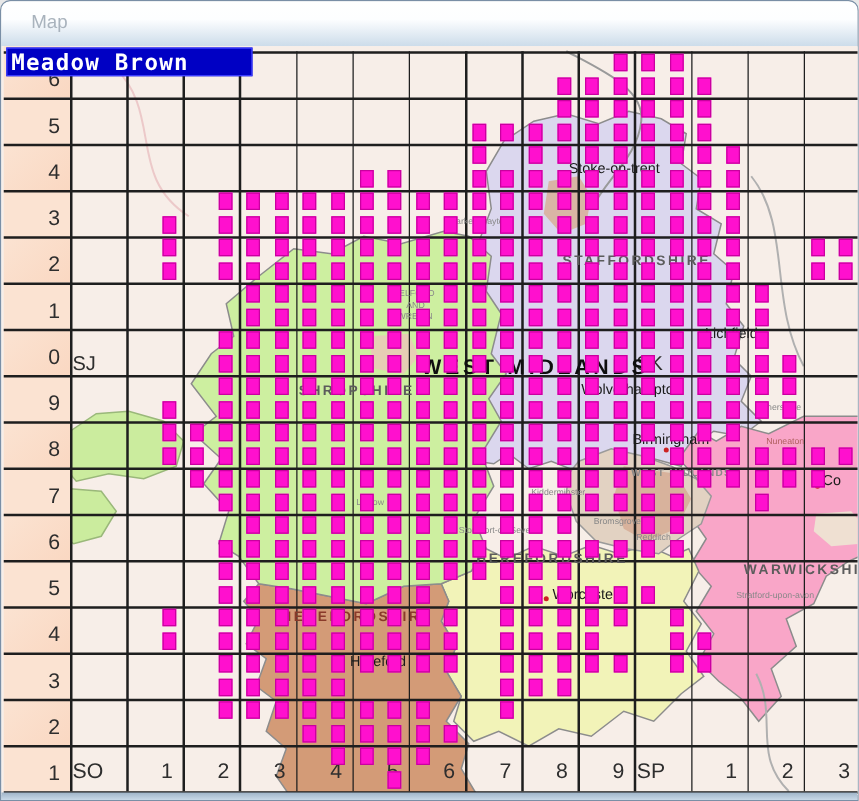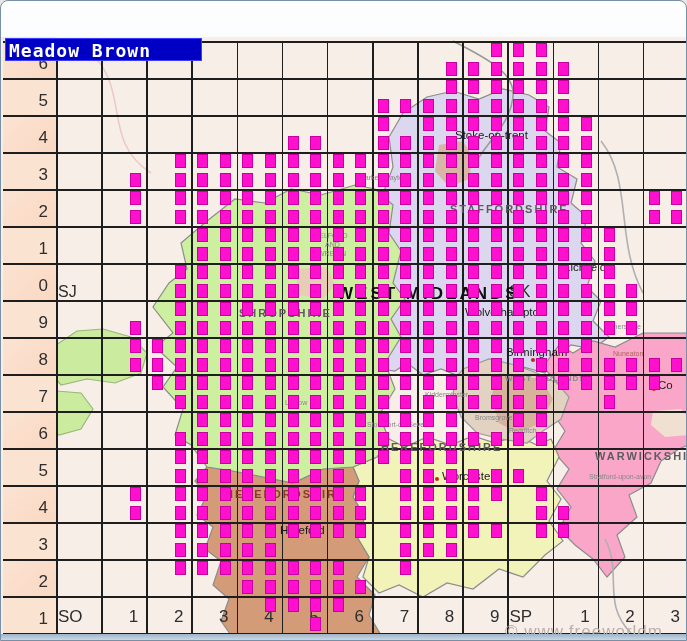--- a/index.html
+++ b/index.html
@@ -34,20 +34,23 @@
         color:#b9b1a8;letter-spacing:1px;}
   .record-mark{position:absolute;z-index:5;width:9px;height:12px;
         background:#ff10ce;border:1px solid #c9009f;}
   #bottom-strip{position:absolute;left:0;bottom:0;width:100%;height:6px;
         background:linear-gradient(#9fb4c8,#c9d9e8);z-index:7;}
 </style>
 </head>
 <body>
 
 <div id="window">
+  <div id="title-bar">
+    <span id="title-text">Map</span>
+  </div>
 
   <div id="map-area">
     <svg id="region-svg" width="687" height="599" viewBox="0 0 687 599">
         <polygon points="2,0 687,0 687,599 2,599" fill="#f7eee8" stroke="none" stroke-width="1.2"></polygon>
         <polygon points="380,332 380,162 392,130 388,100 402,76 426,60 452,54 478,62 502,52 528,58 548,70 544,94 560,106 556,130 576,142 570,166 586,180 580,206 594,224 586,250 600,264 592,284 608,300 592,312 570,308 552,320 544,336 522,330 502,338 480,330 460,340 440,332 422,338 406,326 394,334" fill="#dbd7ee" stroke="#8c8c8c" stroke-width="1.2"></polygon>
         <polygon points="687,296 642,296 614,310 592,304 572,316 558,308 542,330 562,352 550,374 564,394 552,414 568,432 556,452 570,470 558,492 574,508 592,522 606,540 624,520 616,498 636,480 628,458 650,446 660,424 678,412 687,408" fill="#f9a6c8" stroke="#8c8c8c" stroke-width="1.2"></polygon>
         <polygon points="352,430 376,420 388,402 404,410 426,400 450,408 472,399 494,406 516,399 536,408 550,402 558,420 546,444 560,462 548,484 562,504 544,518 522,540 498,532 472,552 446,546 422,560 398,548 378,556 362,540 368,520 356,500 364,480 352,460 358,444" fill="#f2f3b8" stroke="#8c8c8c" stroke-width="1.2"></polygon>
         <polygon points="206,430 232,434 262,440 292,446 322,432 352,430 358,444 352,460 364,480 356,500 368,520 356,540 374,558 368,578 380,598 366,616 352,632 288,632 282,614 264,620 250,600 234,604 220,584 228,562 212,548 220,524 204,512 212,490 196,478 206,458 194,444" fill="#d39b77" stroke="#8c8c8c" stroke-width="1.2"></polygon>
         <polygon points="206,184 234,162 264,166 290,152 320,158 354,148 374,152 392,168 388,196 400,214 392,246 404,262 390,282 400,300 384,326 394,352 378,378 388,402 376,420 352,430 322,432 292,446 262,440 232,434 206,430 190,408 174,398 182,372 162,350 176,330 154,310 172,296 152,270 168,246 186,232 180,206" fill="#cdefa0" stroke="#8c8c8c" stroke-width="1.2"></polygon>
         <polygon points="55,308 76,294 102,292 130,300 146,316 140,336 114,346 86,342 60,348 55,342" fill="#cbec9e" stroke="#9ab87a" stroke-width="1.2"></polygon>
@@ -643,18 +646,17 @@
         <div class="record-mark" style="left: 286.5px; top: 542.8px; background: rgb(255, 16, 206); border-color: rgb(201, 0, 159);"></div>
         <div class="record-mark" style="left: 309.1px; top: 542.8px; background: rgb(255, 16, 206); border-color: rgb(201, 0, 159);"></div>
         <div class="record-mark" style="left: 331.6px; top: 542.8px; background: rgb(255, 16, 206); border-color: rgb(201, 0, 159);"></div>
         <div class="record-mark" style="left: 354.2px; top: 542.8px; background: rgb(255, 16, 206); border-color: rgb(201, 0, 159);"></div>
         <div class="record-mark" style="left: 263.9px; top: 561.3px; background: rgb(255, 16, 206); border-color: rgb(201, 0, 159);"></div>
         <div class="record-mark" style="left: 286.5px; top: 561.3px; background: rgb(255, 16, 206); border-color: rgb(201, 0, 159);"></div>
         <div class="record-mark" style="left: 309.1px; top: 561.3px; background: rgb(255, 16, 206); border-color: rgb(201, 0, 159);"></div>
         <div class="record-mark" style="left: 331.6px; top: 561.3px; background: rgb(255, 16, 206); border-color: rgb(201, 0, 159);"></div>
         <div class="record-mark" style="left: 309.1px; top: 579.8px; background: rgb(255, 16, 206); border-color: rgb(201, 0, 159);"></div>
       </div>
-    <div id="copyright">© www.freeworldm</div>
   </div>
 
   <div id="species-label">Meadow Brown</div>
   <div id="bottom-strip"></div>
 </div>
 
 </body></html>

